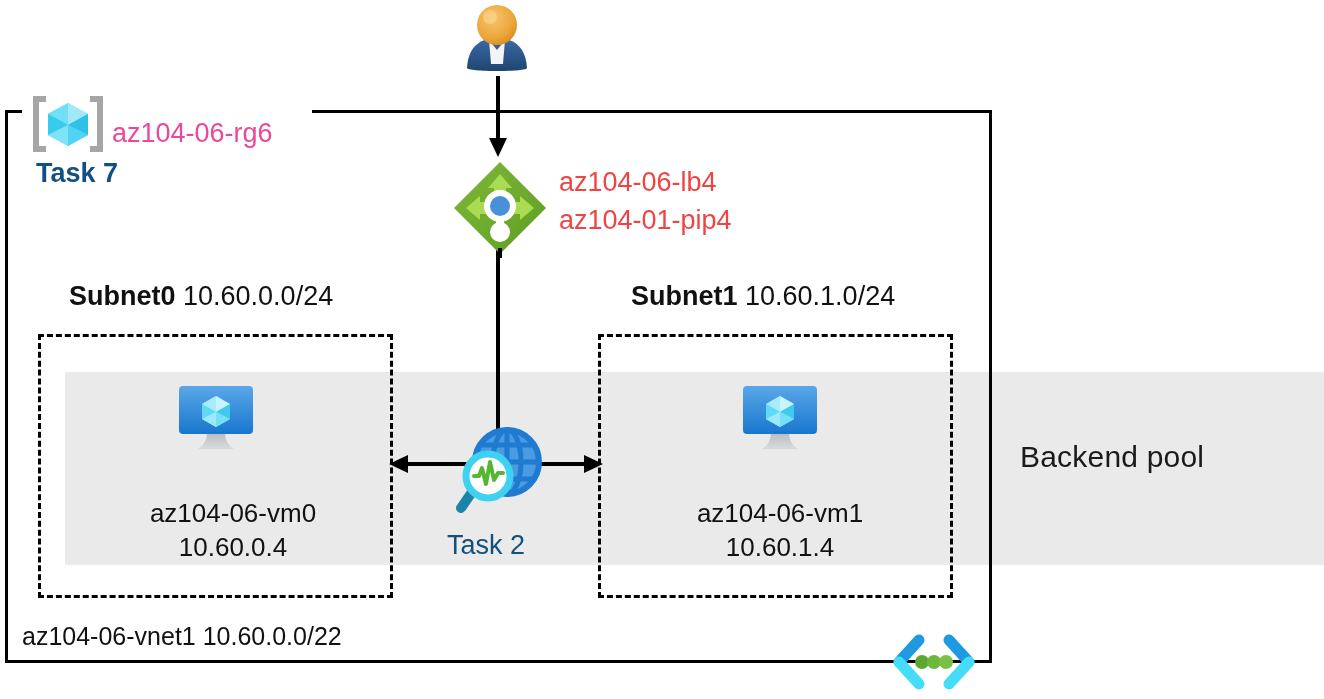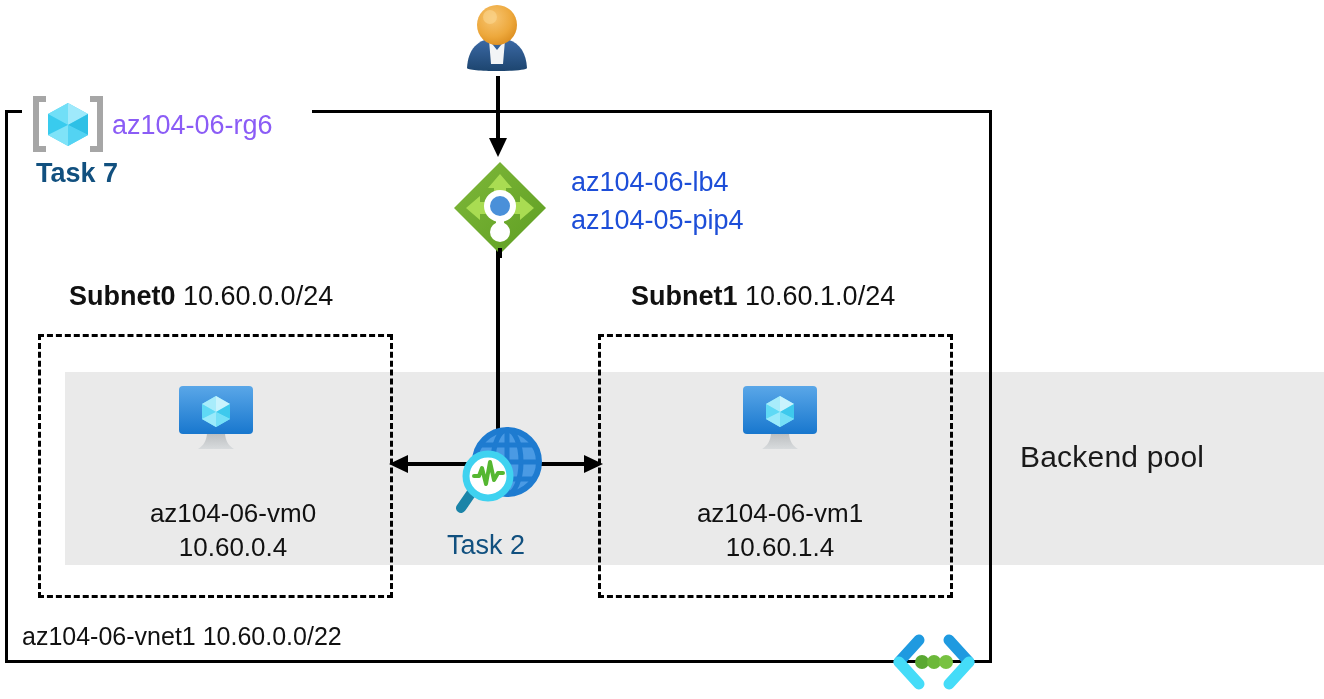--- a/index.html
+++ b/index.html
@@ -28,21 +28,21 @@
   .rg-box{
     left:5px;top:110px;width:987px;height:553px;
     border-top:3px solid #000;border-right:3px solid #000;
     box-sizing:border-box;
   }
   .rg-top-gap{
     left:22px;top:100px;width:290px;height:22px;background:#fff;
   }
   .rg-icon{left:32px;top:95px;width:72px;height:58px;}
   .rg-name{
-    left:112px;top:110px;font-size:27px;color:#8b5cf6;white-space:nowrap;
+    left:112px;top:118px;font-size:27px;color:#ec4899;white-space:nowrap;
   }
   .task1-label{
     left:36px;top:158px;font-size:27px;font-weight:bold;color:#11507f;
     white-space:nowrap;
   }
 
   
   .vnet-box{
     left:5px;top:110px;width:987px;height:553px;
     border-left:3px solid #000;border-bottom:3px solid #000;
@@ -75,23 +75,22 @@
   }
   .vm0-text{left:66px;top:496px;padding-left:17px;}
   .vm1-text{left:630px;top:496px;}
 
   
   .user-icon{left:459px;top:2px;width:76px;height:74px;}
 
   
   .lb-icon{left:450px;top:158px;width:100px;height:100px;}
   .lb-text{
-    left:559px;top:163px;font-size:27px;color:#1d4ed8;line-height:1.42;
+    left:559px;top:163px;font-size:27px;color:#ef4444;line-height:1.42;
     white-space:nowrap;
-    margin-left:12px;
   }
 
   
   .nw-icon{left:455px;top:424px;width:94px;height:94px;}
   .task2-label{
     left:447px;top:530px;font-size:27px;font-weight:normal;color:#11507f;
     white-space:nowrap;
   }
   svg.ov{position:absolute;left:0;top:0;width:1324px;height:699px;pointer-events:none;}
 </style>
@@ -242,21 +241,21 @@
 
       <rect x="46" y="54" width="8" height="20" fill="#ffffff"></rect>
       <circle cx="50" cy="74" r="10" fill="#ffffff"></circle>
       <circle cx="50" cy="48" r="16" fill="#ffffff"></circle>
       <circle cx="50" cy="48" r="10" fill="#4a90d9"></circle>
       <rect x="48" y="90" width="4" height="12" fill="#000"></rect>
     </svg>
   </div>
   <div class="abs lb-text">
     <div>az104-06-lb4</div>
-    <div>az104-05-pip4</div>
+    <div>az104-01-pip4</div>
   </div>
 
   <div class="abs nw-icon">
     <svg viewBox="0 0 94 94" width="94" height="94">
       <g>
         <circle cx="52" cy="38" r="32" fill="#4a9ae4"></circle>
         <circle cx="52" cy="38" r="32" fill="none" stroke="#1e7bd0" stroke-width="6"></circle>
         <ellipse cx="52" cy="38" rx="14" ry="32" fill="none" stroke="#1e7bd0" stroke-width="5"></ellipse>
         <line x1="20" y1="38" x2="84" y2="38" stroke="#1e7bd0" stroke-width="5"></line>
         <line x1="26" y1="21" x2="78" y2="21" stroke="#1e7bd0" stroke-width="5"></line>

